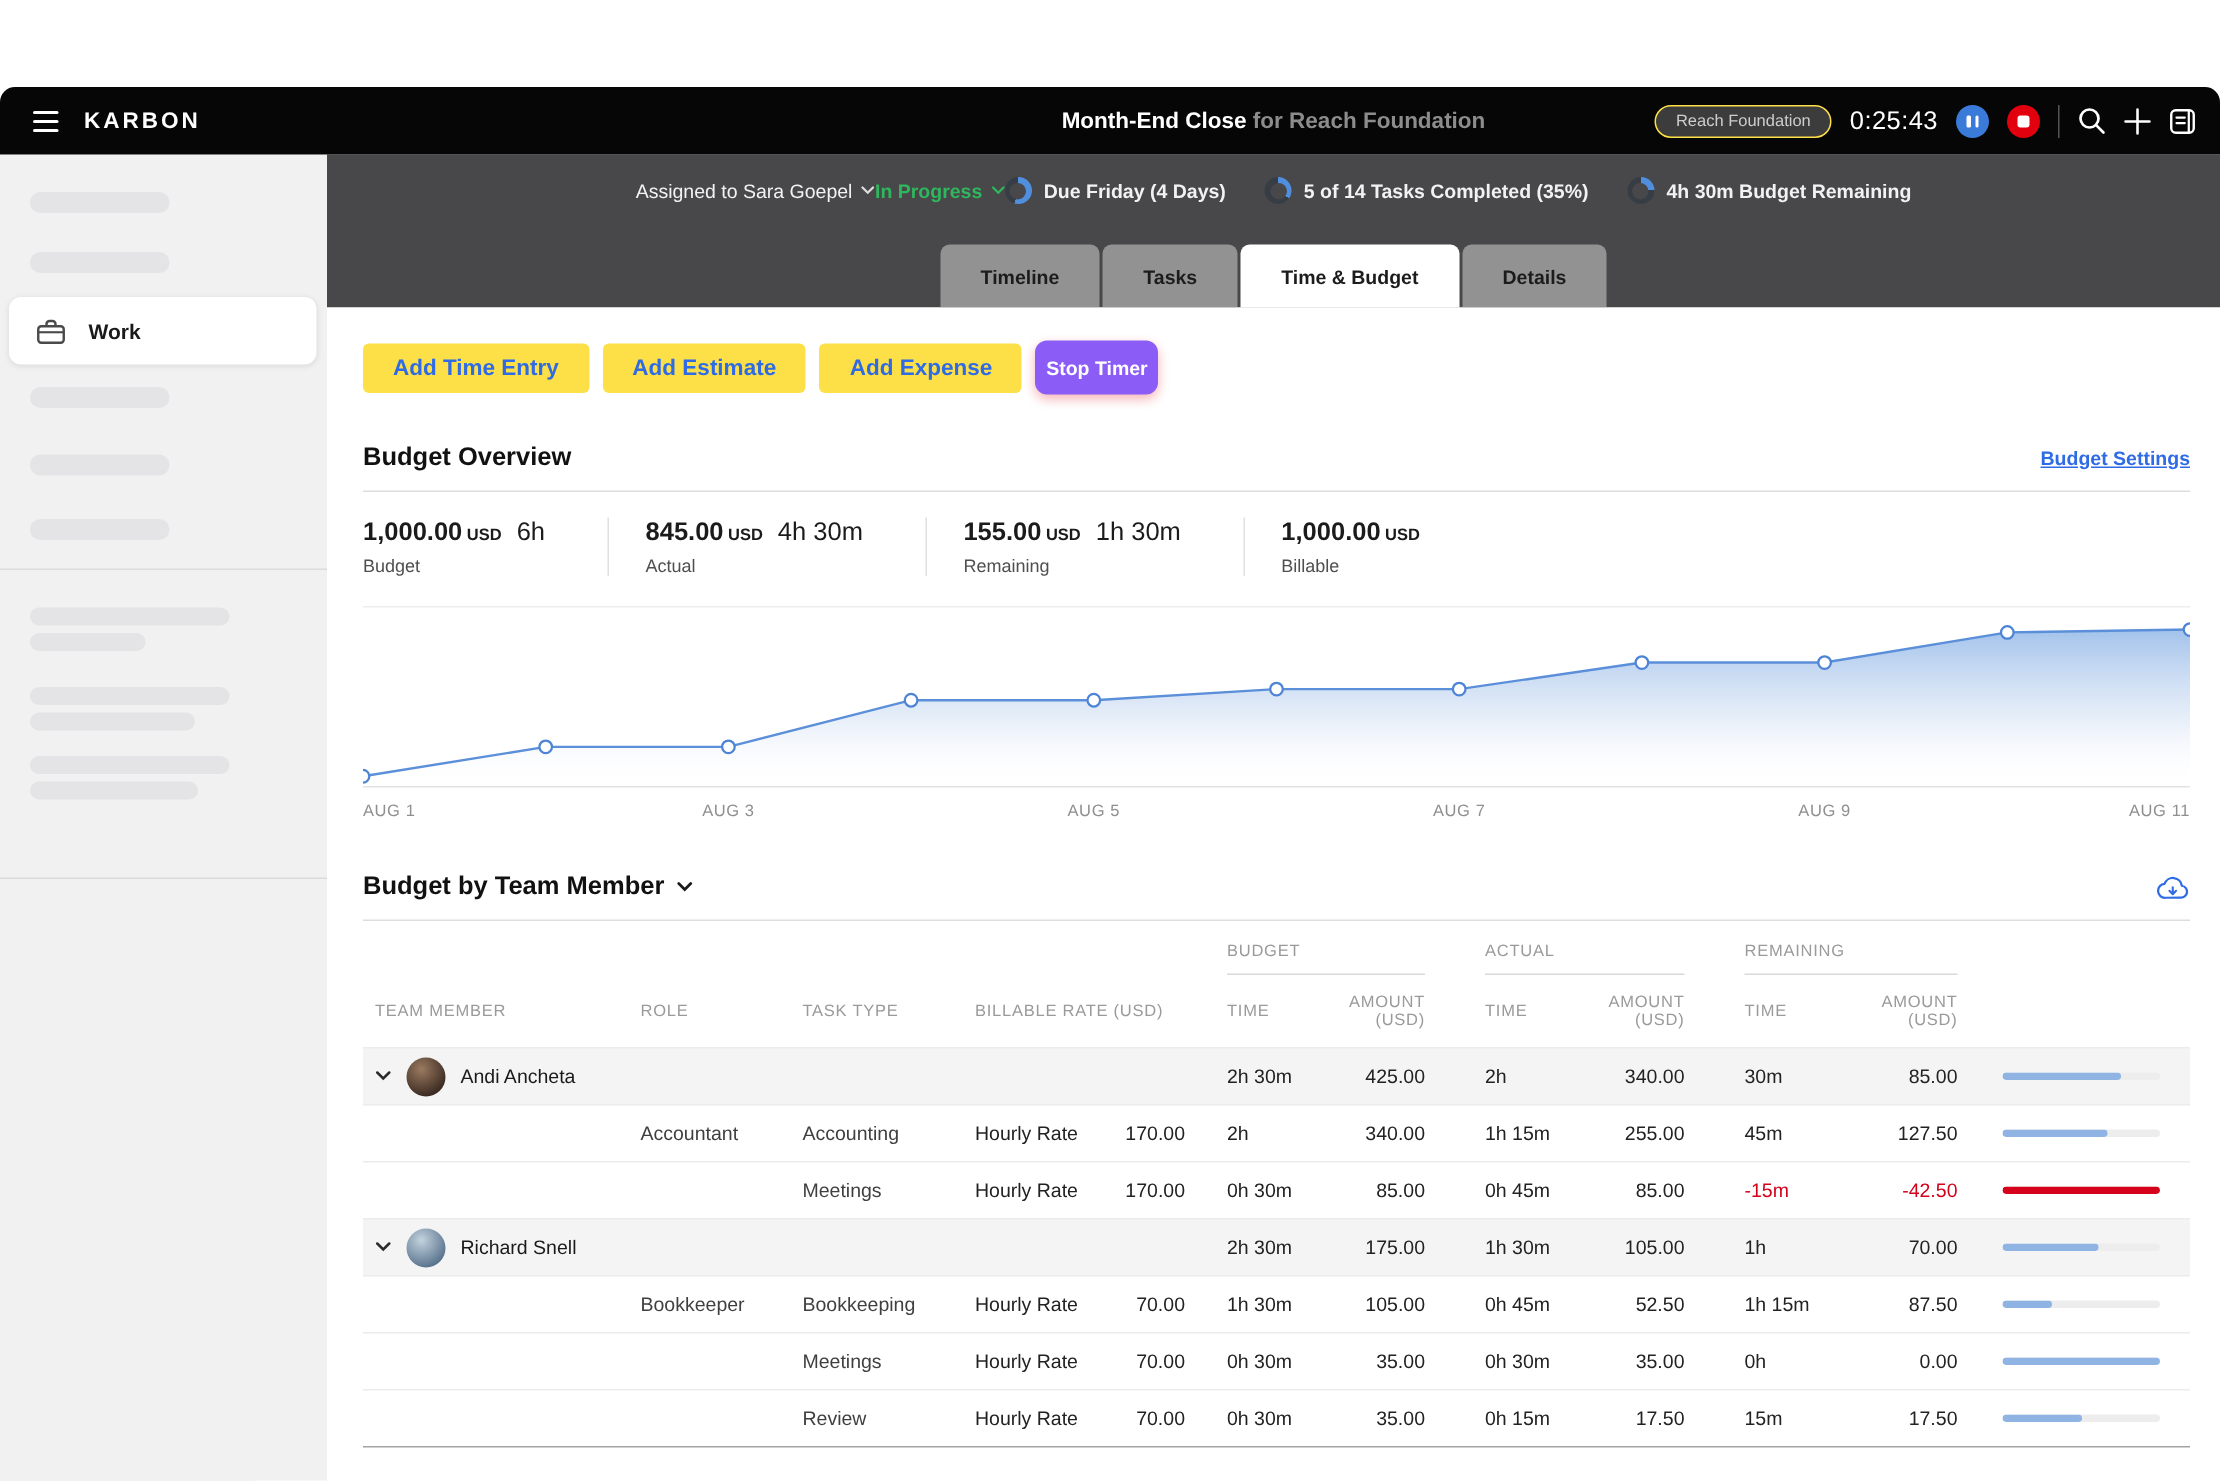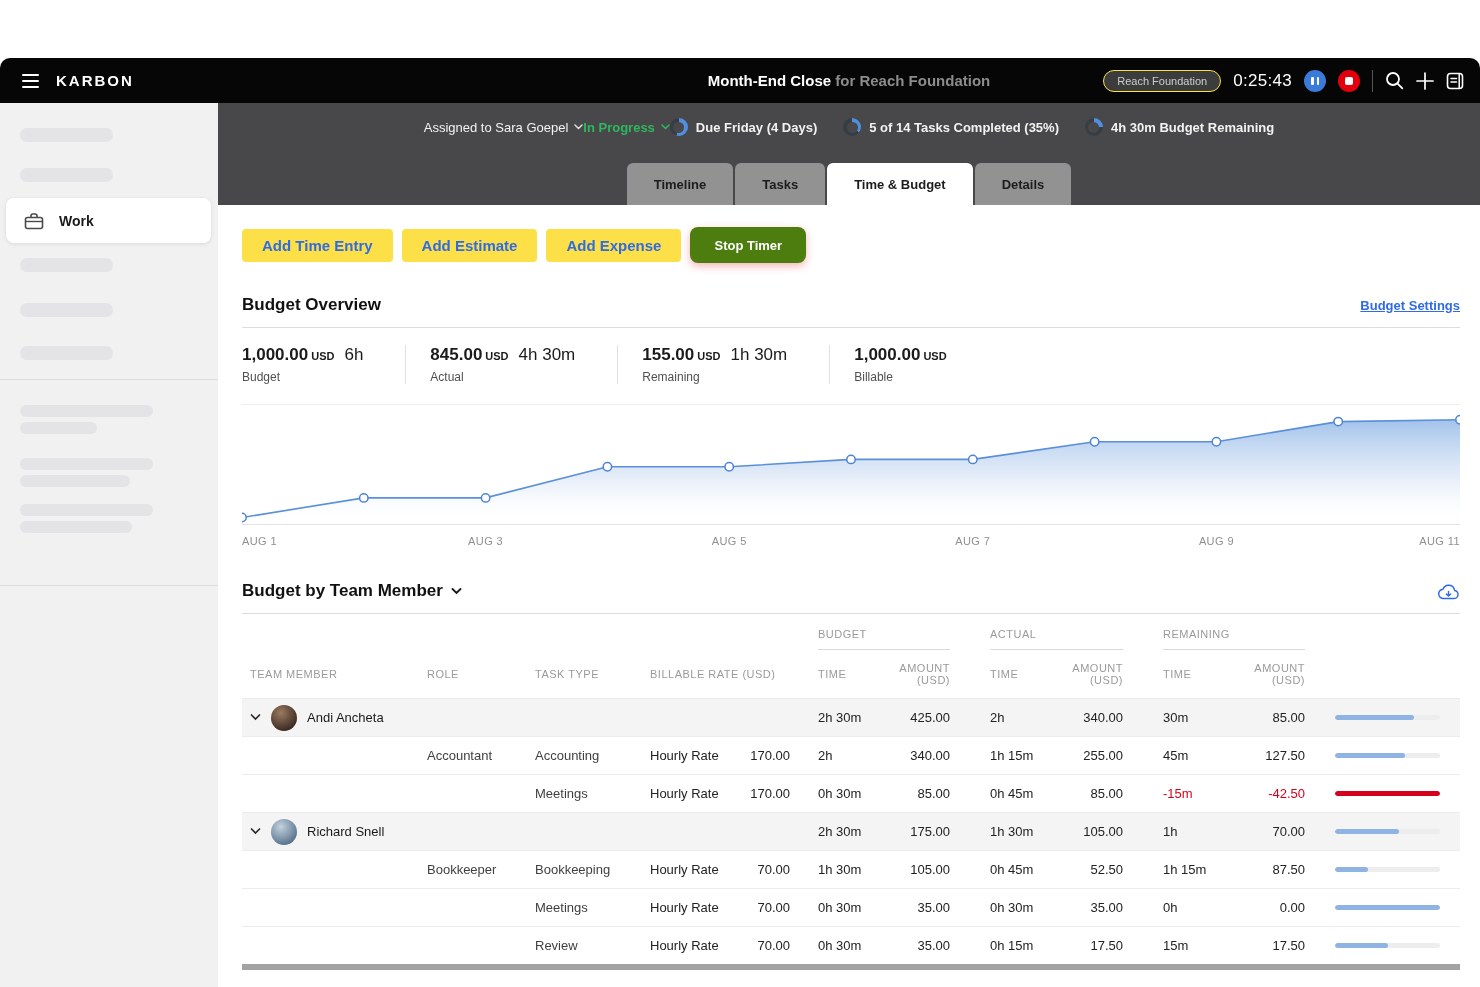--- a/index.html
+++ b/index.html
@@ -55,21 +55,21 @@
   .tab{height:42px;padding:0 27px;display:flex;align-items:center;background:#929292;color:#1c1c1c;
        font-size:13px;font-weight:600;border-radius:6px 6px 0 0;cursor:pointer;white-space:nowrap;}
   .tab.active{background:#fff;}
 
   
   .main{position:absolute;top:205px;left:218px;width:1262px;height:729px;background:#fff;
         padding:22px 20px 0 24px;box-sizing:border-box;}
   .actions-row{display:flex;align-items:center;gap:9px;}
   .btn{height:33px;padding:0 20px;background:#fde047;color:#2f6be4;font-size:15px;font-weight:700;
        border:none;border-radius:4px;cursor:pointer;font-family:inherit;}
-  .btn-stop{height:36px;padding:0 24px;background:#4d7c0f;color:#fff;font-size:13px;font-weight:700;
+  .btn-stop{height:36px;padding:0 7px;background:#8b5cf6;color:#fff;font-size:13px;font-weight:700;
             border:none;border-radius:8px;cursor:pointer;font-family:inherit;margin-left:0;
             box-shadow:0 3px 8px rgba(226,0,15,.30);}
   .section-head{display:flex;justify-content:space-between;align-items:center;margin-top:32px;
                 padding-bottom:12px;border-bottom:1px solid #dddddd;}
   .section-head h2{margin:0;font-size:17px;font-weight:700;color:#111;display:flex;align-items:center;gap:8px;}
   .linkbtn{color:#2f6be4;font-size:13px;font-weight:600;text-decoration:underline;cursor:pointer;}
 
   .stats{display:flex;margin-top:17px;}
   .stat{padding-right:42px;margin-right:24px;border-right:1px solid #e0e0e0;}
   .stat:last-child{border-right:none;}
@@ -95,21 +95,21 @@
   .g-budget{grid-column:5/7;padding-left:28px;}
   .g-actual{grid-column:7/9;padding-left:40px;}
   .g-rem{grid-column:9/11;padding-left:40px;}
   .hdr-row{font-size:11px;color:#9a9a9a;letter-spacing:.5px;padding:12px 0 12px;}
   .hdr-row .c1{padding-left:8px;}
   .cell.t.bt,.hdr-row .bt{padding-left:28px;}
   .cell.t.at,.hdr-row .at,.cell.t.rt,.hdr-row .rt{padding-left:40px;}
   .cell.a,.hdr-row .a{text-align:right;}
   .trow{height:37px;border-top:1px solid #ececec;font-size:13px;color:#222;}
   .trow.member{background:#f4f4f5;}
-  .rows-wrap{border-bottom:6px solid #a3a3a3;}
+  .rows-wrap{border-bottom:1px solid #a3a3a3;}
   .cell-team{display:flex;align-items:center;gap:10px;padding-left:8px;}
   .rchev{display:flex;cursor:pointer;}
   .task-row .rchev{visibility:hidden;}
   .avatar{width:26px;height:26px;border-radius:50%;flex:0 0 auto;background:#c9c9c9;}
   .avatar-andi{background:radial-gradient(circle at 38% 30%,#9a7a60,#3c2b22 75%);}
   .avatar-richard{background:radial-gradient(circle at 38% 30%,#c3d2de,#56718b 78%);}
   .tname{font-size:13px;color:#1a1a1a;}
   .cell.role,.cell.task{color:#3f3f3f;}
   .rate-cell{display:flex;justify-content:space-between;color:#222;}
   .neg{color:#d6021c !important;}

